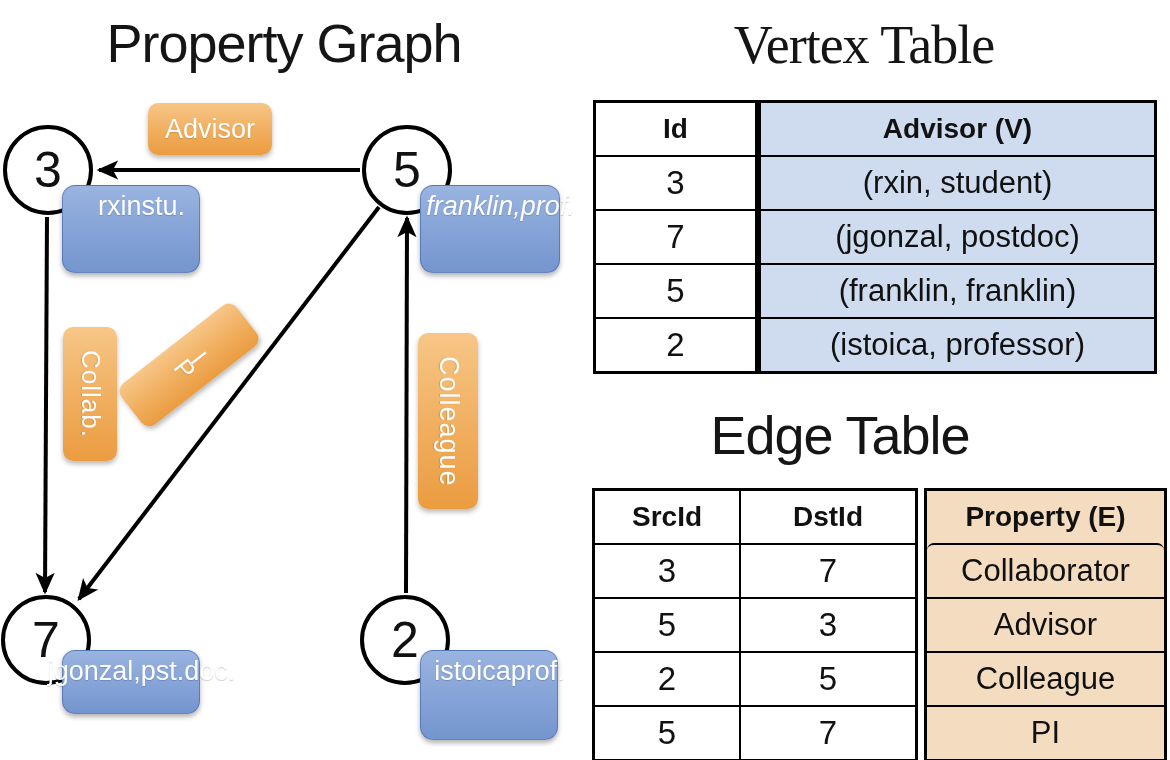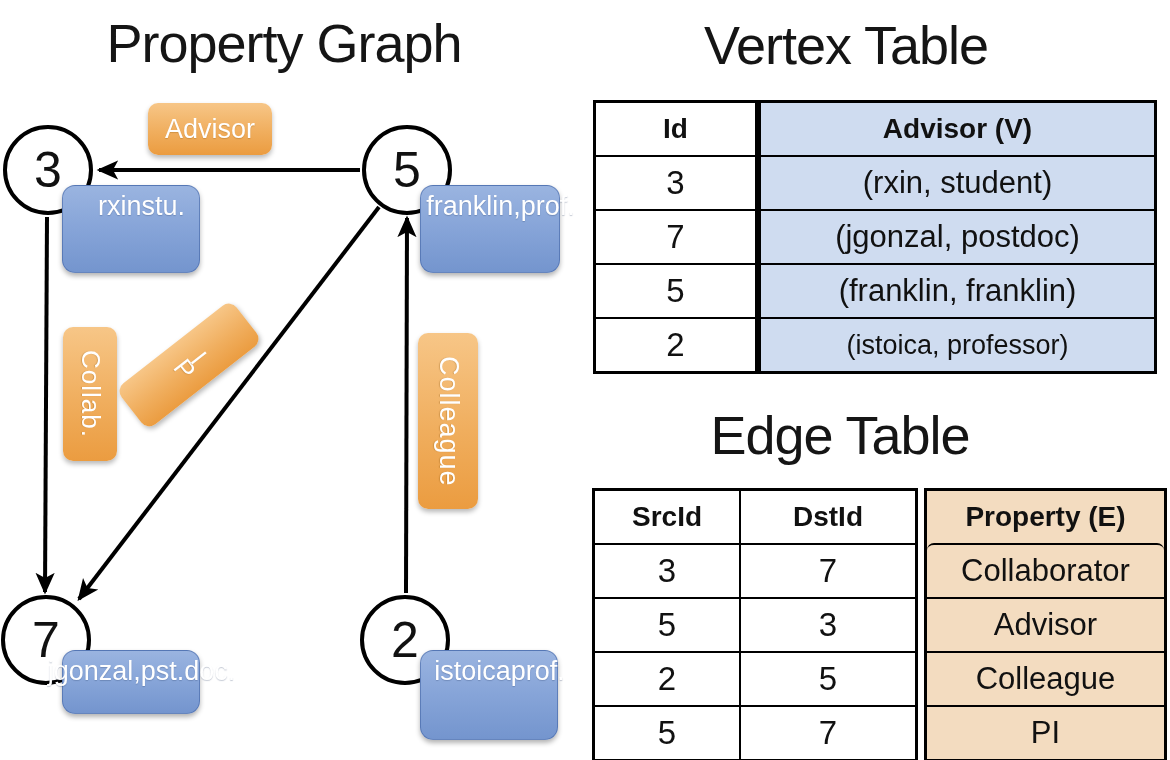--- a/index.html
+++ b/index.html
@@ -58,21 +58,21 @@
   .grid2 .tcell:nth-child(even) { border-left:2px solid #000; }
   .bluefill  { background:#cfdcf0; }
   .tanfill   { background:#f3dcc0; }
 </style>
 </head>
 <body>
 
 <div class="canvas">
 
   <div class="title" style="left:284px; top:12px;">Property Graph</div>
-  <div class="title" style="left:846px; top:14px;">Vertex Table</div>
+  <div class="title" style="left:864px; top:14px;font-family:Liberation Serif, serif;">Vertex Table</div>
   <div class="title" style="left:840px; top:404px;">Edge Table</div>
 
   <div class="node" style="left:3px;   top:125px;">
     <span>3</span>
   </div>
   <div class="node" style="left:362px; top:125px;">
     <span>5</span>
   </div>
   <div class="node" style="left:1px;   top:595px;">
     <span>7</span>
@@ -104,21 +104,21 @@
     <span class="rletter">I</span>
   </div>
   <div class="elabel" style="left:418px; top:333px; width:60px; height:176px;">
     <span class="vtext">Colleague</span>
   </div>
 
   <div class="vlabel" style="left:62px; top:185px; width:138px; height:88px;">
     <span>rxin</span>
     <span>stu.</span>
   </div>
-  <div class="vlabel" style="left:420px; top:185px; width:140px; height:88px;">
+  <div class="vlabel" style="left:420px; top:185px; width:140px; height:88px;font-style:italic;">
     <span>franklin,</span>
     <span>prof.</span>
   </div>
   <div class="vlabel" style="left:62px; top:650px; width:138px; height:64px;">
     <span>jgonzal,</span>
     <span>pst.doc.</span>
   </div>
   <div class="vlabel" style="left:420px; top:650px; width:138px; height:90px;">
     <span>istoica</span>
     <span>prof.</span>
@@ -130,21 +130,21 @@
       <div class="tcell">3</div>
       <div class="tcell">7</div>
       <div class="tcell">5</div>
       <div class="tcell">2</div>
     </div>
     <div class="tcol bluefill" style="width:399px;">
       <div class="tcell thead">Advisor (V)</div>
       <div class="tcell" style="font-size:31px;">(rxin, student)</div>
       <div class="tcell" style="font-size:31px;">(jgonzal, postdoc)</div>
       <div class="tcell" style="font-size:31px;">(franklin, franklin)</div>
-      <div class="tcell" style="font-size:27px;">(istoica, professor)</div>
+      <div class="tcell" style="font-size:31px;">(istoica, professor)</div>
     </div>
   </div>
 
   <div class="tablewrap" style="left:592px; top:488px; gap:6px;">
     <div class="tcol grid2" style="width:326px;">
       <div class="tcell thead">SrcId</div>
       <div class="tcell thead">DstId</div>
       <div class="tcell">3</div>
       <div class="tcell">7</div>
       <div class="tcell">5</div>

